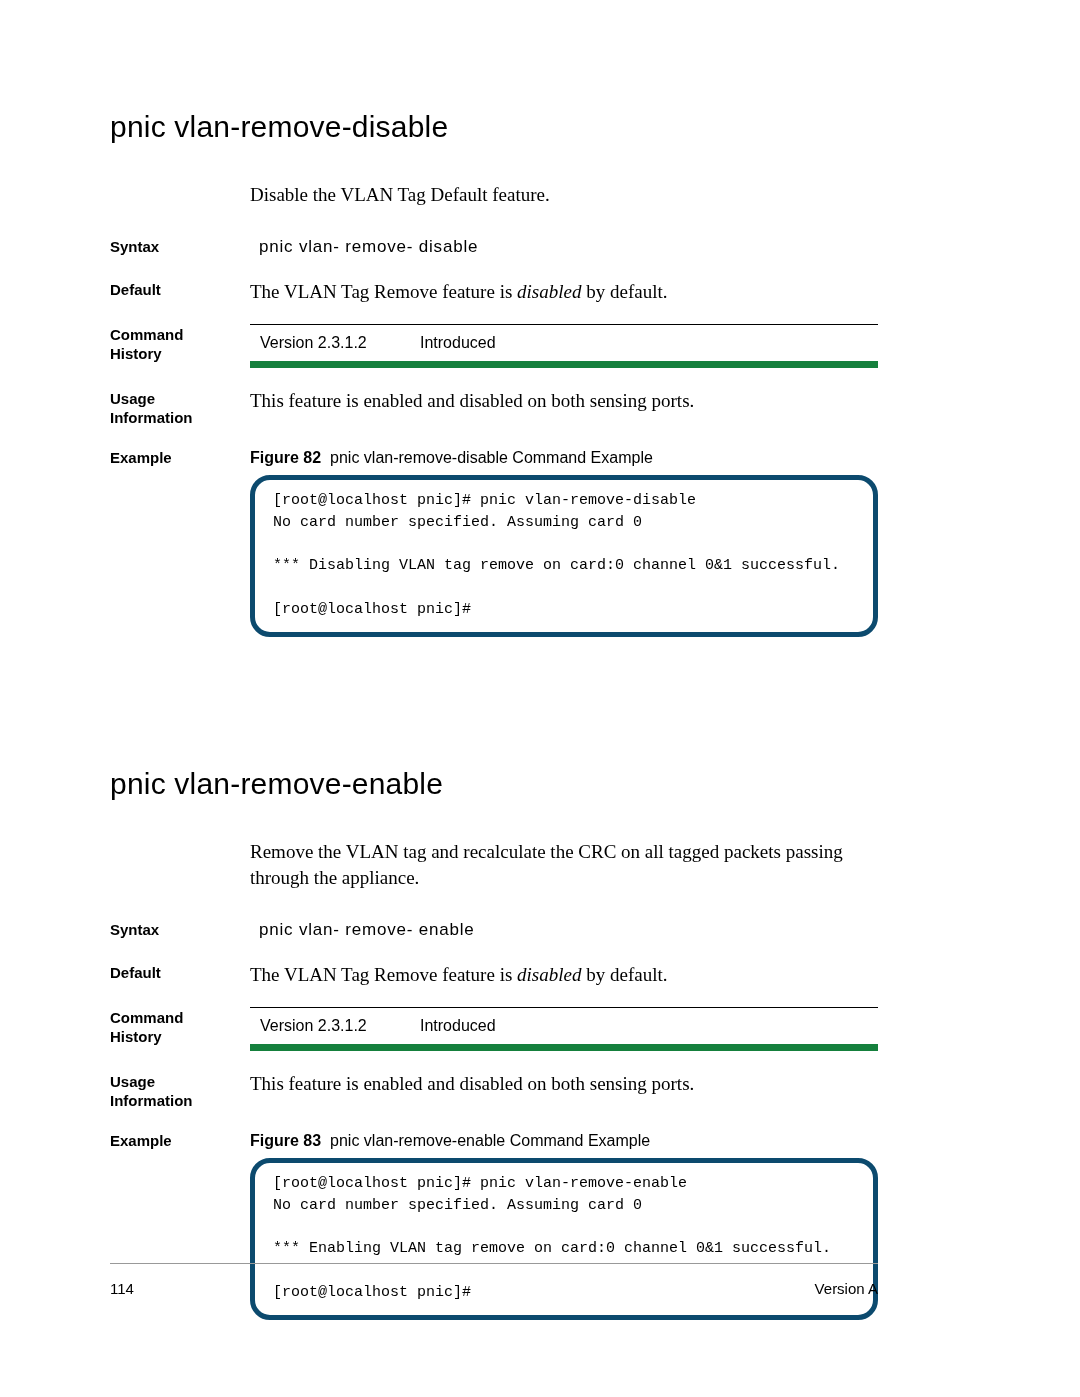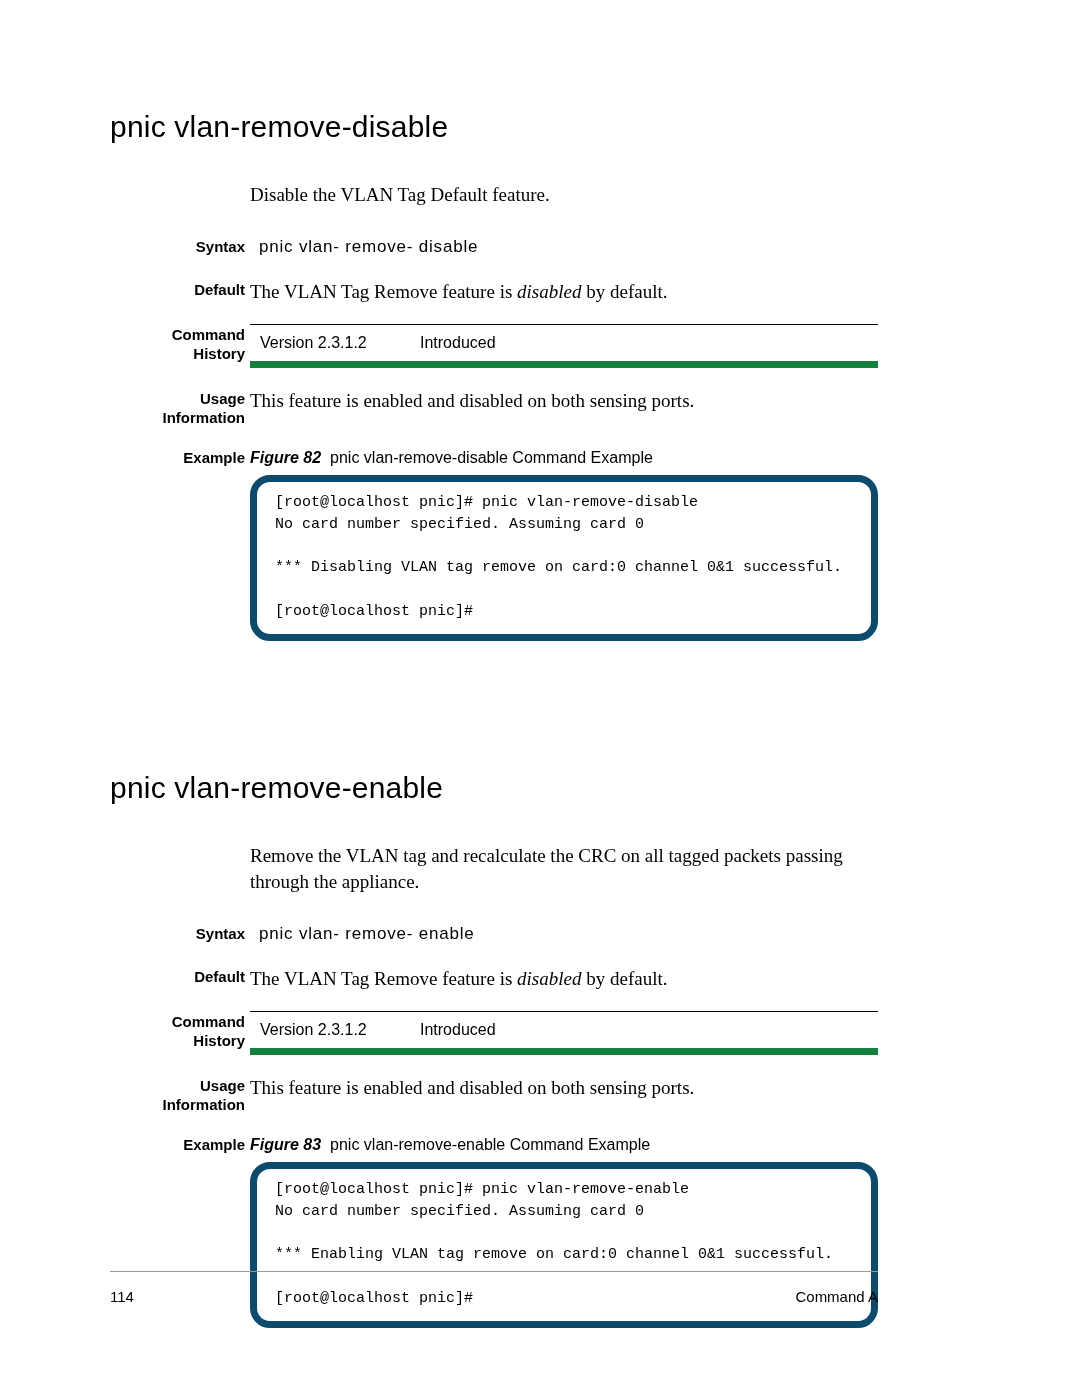--- a/index.html
+++ b/index.html
@@ -34,21 +34,21 @@
   }
   .row {
     display: flex;
     align-items: flex-start;
     margin-bottom: 20px;
   }
   .row.tight { margin-bottom: 14px; }
   .label-col {
     width: 140px;
     flex: 0 0 140px;
-    text-align: right;
+    text-align: left;
     padding-right: 5px;
     box-sizing: border-box;
     font-family: Arial, Helvetica, sans-serif;
     font-weight: 700;
     font-size: 15px;
     line-height: 1.25;
     padding-top: 2px;
   }
   .value-col {
     flex: 1 1 auto;
@@ -77,27 +77,26 @@
   .history-table td:first-child {
     width: 160px;
     padding-left: 10px;
   }
   .figure-caption {
     font-family: Arial, Helvetica, sans-serif;
     font-size: 16px;
   }
   .figure-caption .fig-label {
     font-weight: 700;
-    font-style: italic;
   }
   .code-box-wrap {
     margin-top: 6px;
   }
   .code-box {
-    border: 7px solid #0c4a6e;
+    border: 5px solid #0c4a6e;
     border-radius: 20px;
     padding: 10px 18px 12px 18px;
     box-sizing: border-box;
   }
   .code-box pre {
     margin: 0;
     font-family: "Courier New", Courier, monospace;
     font-size: 15px;
     line-height: 1.45;
     white-space: pre;
@@ -229,16 +228,16 @@
 
 [root@localhost pnic]#</pre>
           </div>
         </div>
       </div>
     </div>
   </div>
 
   <div class="footer">
     <span>114</span>
-    <span>Command A</span>
+    <span>Version A</span>
   </div>
 
 </div>
 
 </body></html>

